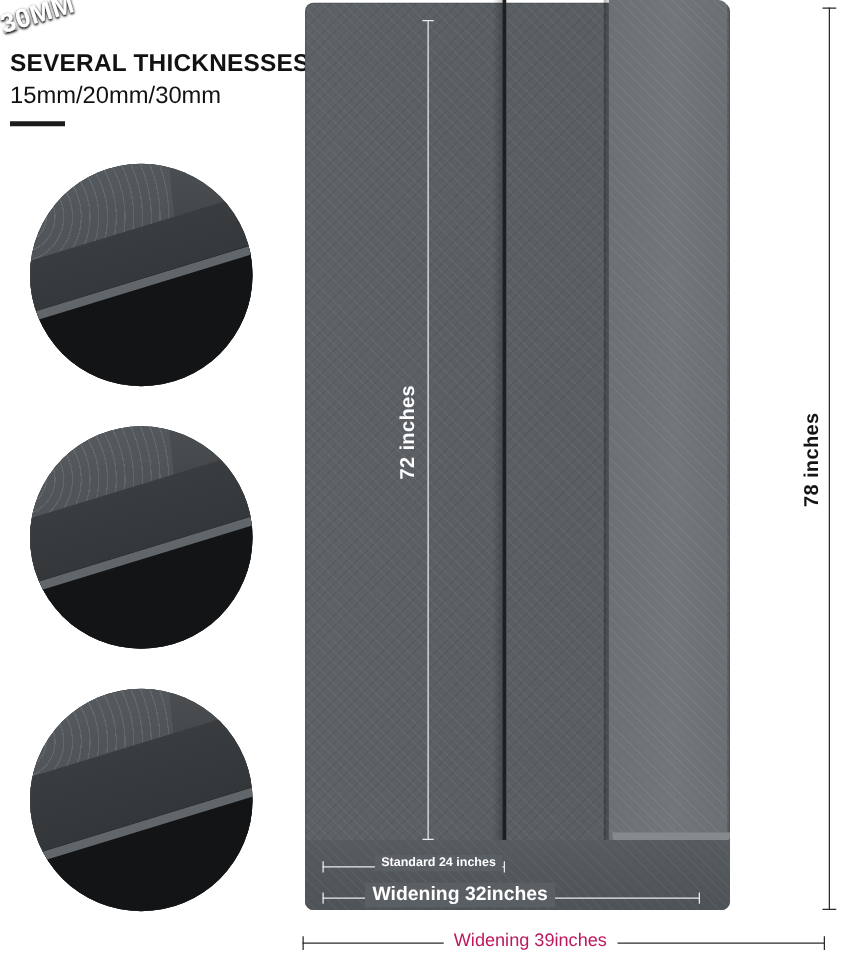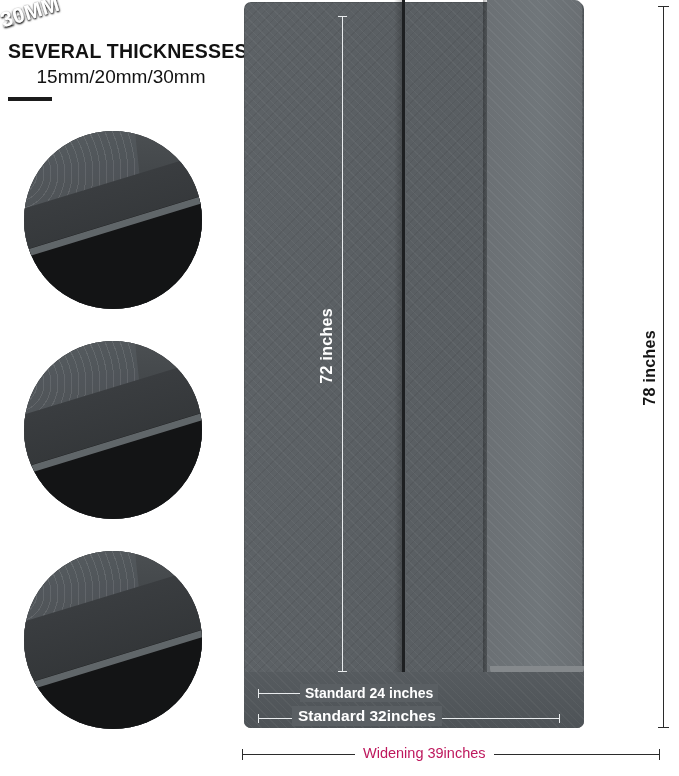--- a/index.html
+++ b/index.html
@@ -37,21 +37,20 @@
     font-weight: bold;
     letter-spacing: 0.2px;
     color: #121212;
     white-space: nowrap;
   }
   #headline .line2 {
     font-size: 19px;
     color: #121212;
     margin-top: 3px;
     white-space: nowrap;
-    text-align: center;
   }
   #headline .rule {
     margin-top: 9px;
     width: 44px;
     height: 4px;
     background: #1b1b1b;
   }
 
   .circle {
     position: absolute;
@@ -327,21 +326,21 @@
   }
 
   
   #line-24 { left: 258px; top: 693px; width: 146px; }
   #label-24 {
     position: absolute;
     left: 300px;
     top: 684px;
     background: #5a5f63;
     color: #ffffff;
-    font-size: 14px;
+    font-size: 10px;
     font-weight: bold;
     padding: 1px 5px;
     white-space: nowrap;
   }
 
   
   #line-32 { left: 258px; top: 718px; width: 302px; }
   #label-32 {
     position: absolute;
     left: 292px;
@@ -442,18 +441,18 @@
   <div class="meas-v" id="line-72"></div>
   <div id="label-72">72 inches</div>
 
   <div id="line-78-outer"></div>
   <div id="label-78">78 inches</div>
 
   <div class="meas-h" id="line-24"></div>
   <div id="label-24">Standard 24 inches</div>
 
   <div class="meas-h" id="line-32"></div>
-  <div id="label-32">Standard 32inches</div>
+  <div id="label-32">Widening 32inches</div>
 
   <div id="line-39"></div>
   <div id="label-39">Widening 39inches</div>
 
 </div>
 
 </body></html>

